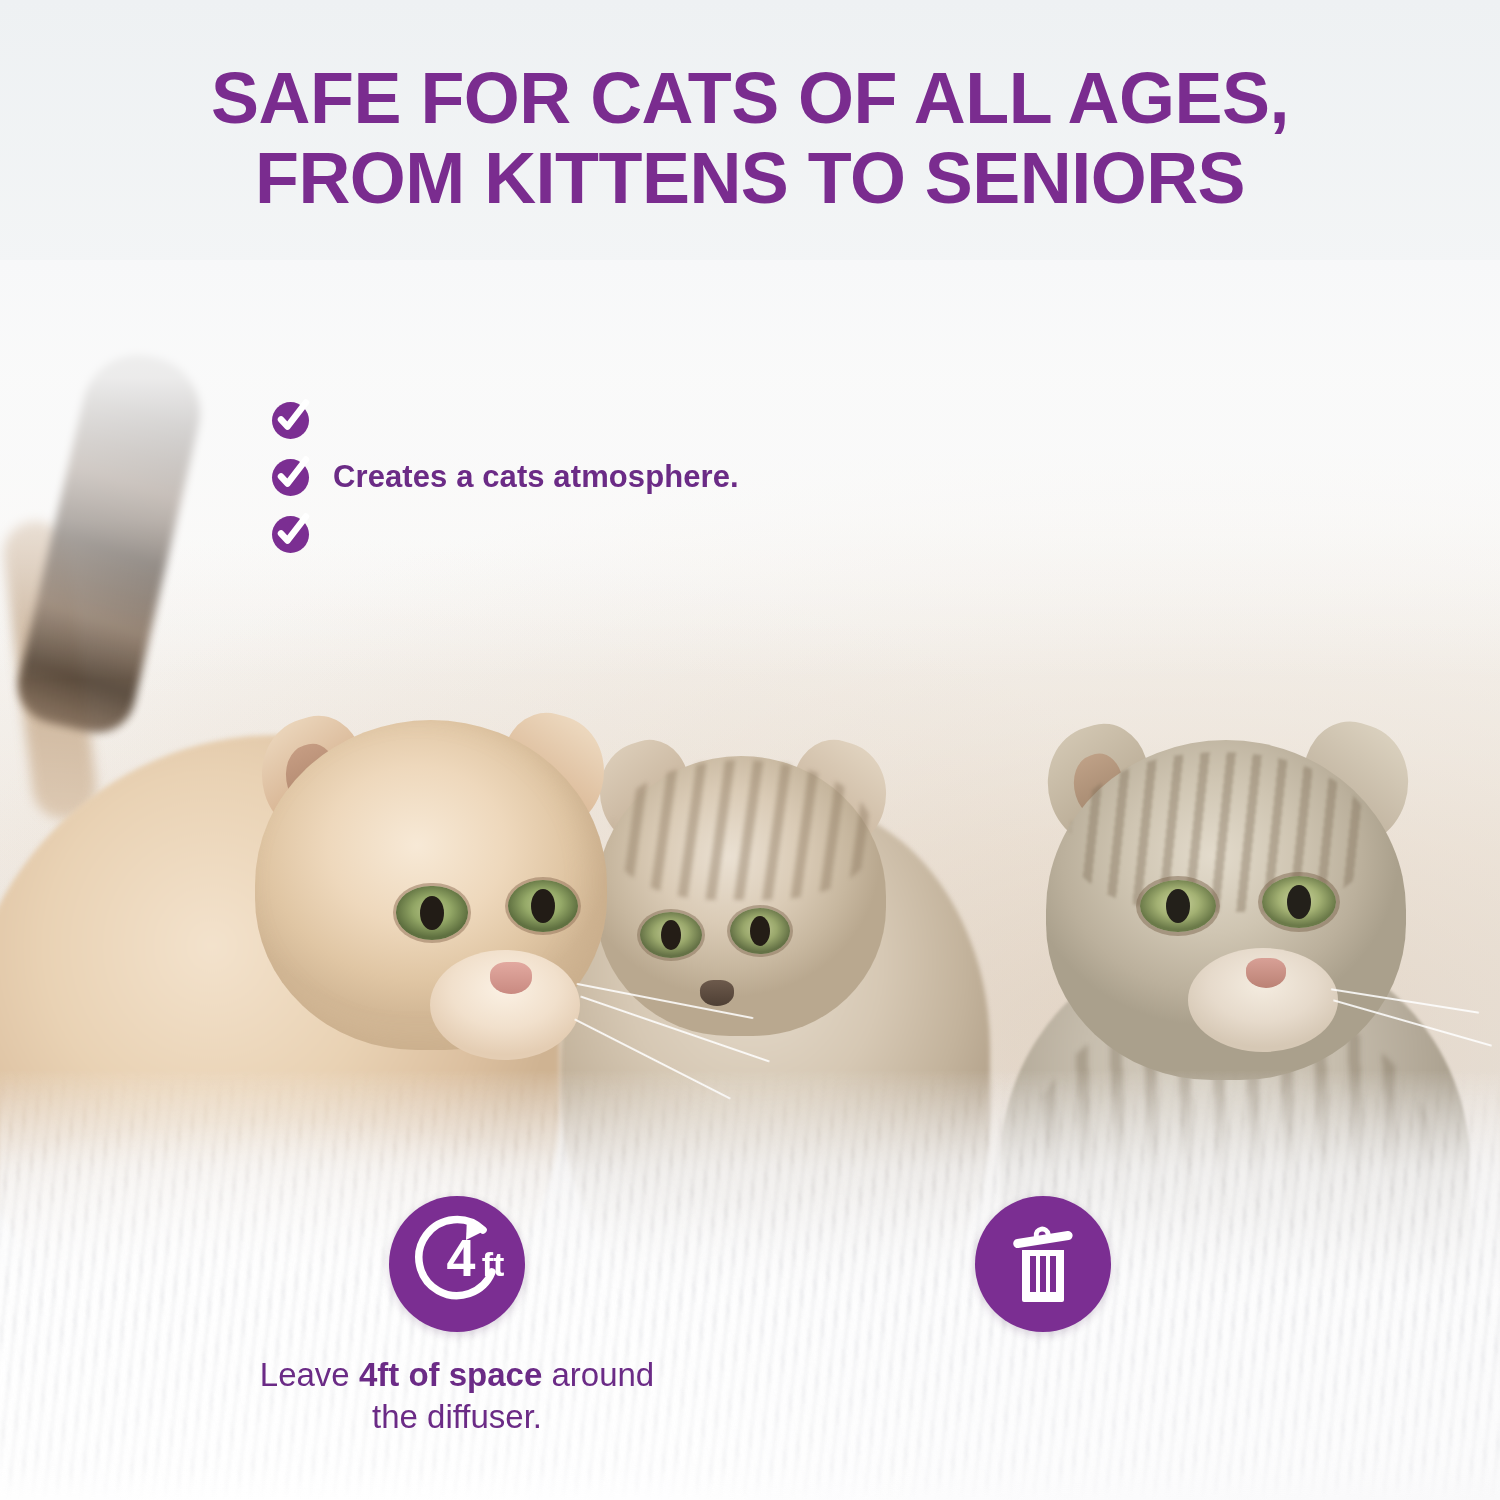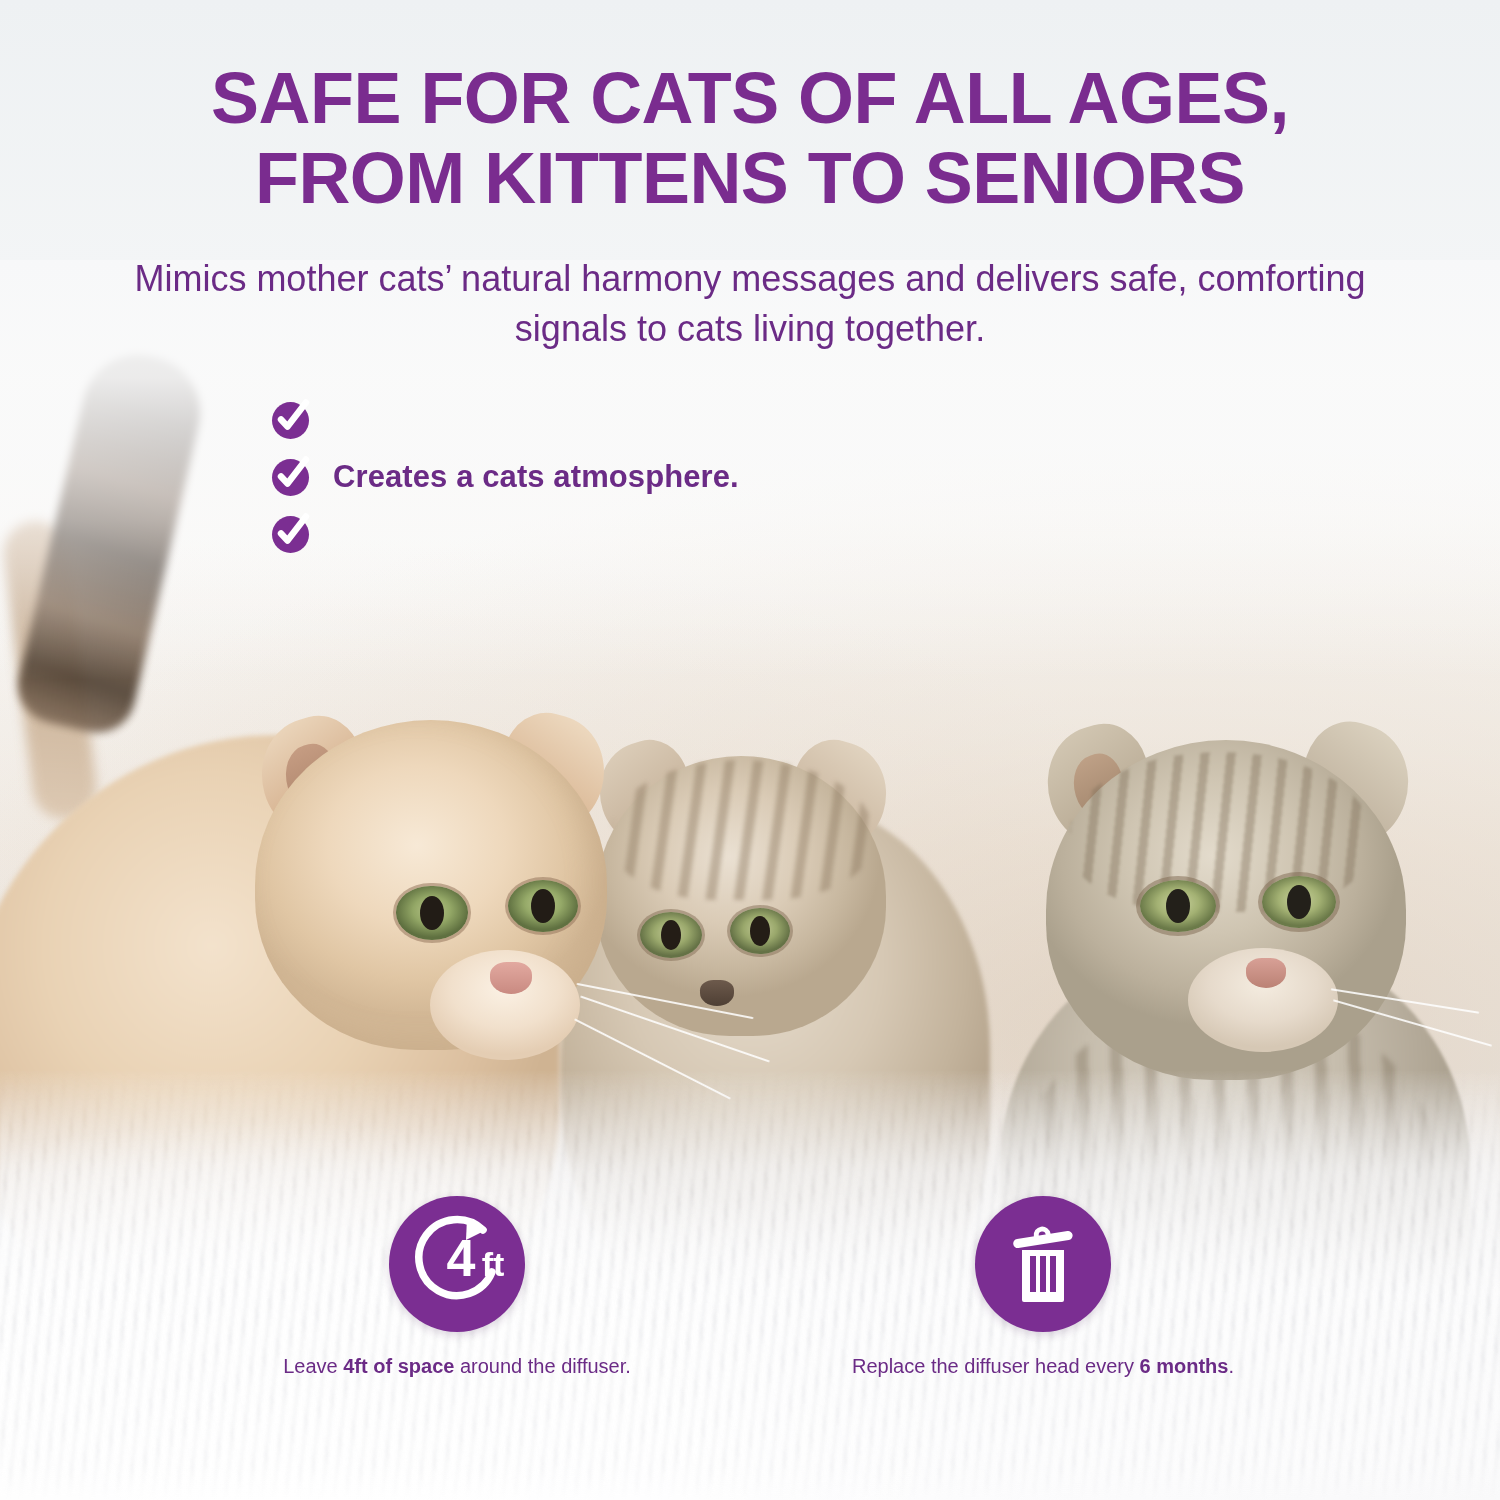--- a/index.html
+++ b/index.html
@@ -347,21 +347,21 @@
   .badge{
     width:136px;height:136px;border-radius:50%;
     background:#7b2e92;
     margin:0 auto 22px auto;
     position:relative;
     box-shadow:0 3px 10px rgba(60,20,80,.18);
   }
   .badge svg{position:absolute;left:0;top:0;}
   .tip-caption{
     color:#6b2b86;
-    font-size:20px;
+    font-size:33px;
     line-height:1.26;
     font-weight:400;
   }
   .tip-caption b{font-weight:700;}
 </style>
 </head>
 <body>
 
 <div id="poster">
 
@@ -410,24 +410,20 @@
     <div class="photo-fade-top"></div>
   </div>
 
   <div class="content">
 
     <div class="headline">
       <span>SAFE FOR CATS OF ALL AGES,</span>
       <span class="l2">FROM KITTENS TO SENIORS</span>
     </div>
 
-    <div class="subtitle">
-      <span>Mimics mother cats’ natural harmony messages and delivers safe,</span>
-      <span>comforting signals to cats living together.</span>
-    </div>
 
     <div class="bullets">
 
 
       <div class="bullet">
         <span class="check">
           <svg width="42" height="45" viewBox="0 0 42 45">
             <path d="M11 21.5 L17.5 28.5 L36 4.5" fill="none" stroke="#ffffff" stroke-width="6.5" stroke-linecap="round" stroke-linejoin="round"></path>
           </svg>
         </span>
@@ -475,21 +471,18 @@
             <rect x="43" y="46" width="50" height="8" rx="3" fill="#7b2e92"></rect>
             <g transform="rotate(-9 68 44)">
               <rect x="38" y="39" width="60" height="9" rx="4.5" fill="#ffffff"></rect>
               <path d="M62 39 a6 6 0 0 1 12 0" fill="none" stroke="#ffffff" stroke-width="5" stroke-linecap="round"></path>
             </g>
             <rect x="55" y="60" width="6" height="36" fill="#7b2e92"></rect>
             <rect x="65" y="60" width="6" height="36" fill="#7b2e92"></rect>
             <rect x="75" y="60" width="6" height="36" fill="#7b2e92"></rect>
           </svg>
         </div>
-        <div class="tip-caption">
-          <span>Replace the diffuser head every </span><b>6 months</b><span>.</span>
-        </div>
       </div>
 
     </div>
 
   </div>
 </div>
 
 </body></html>

